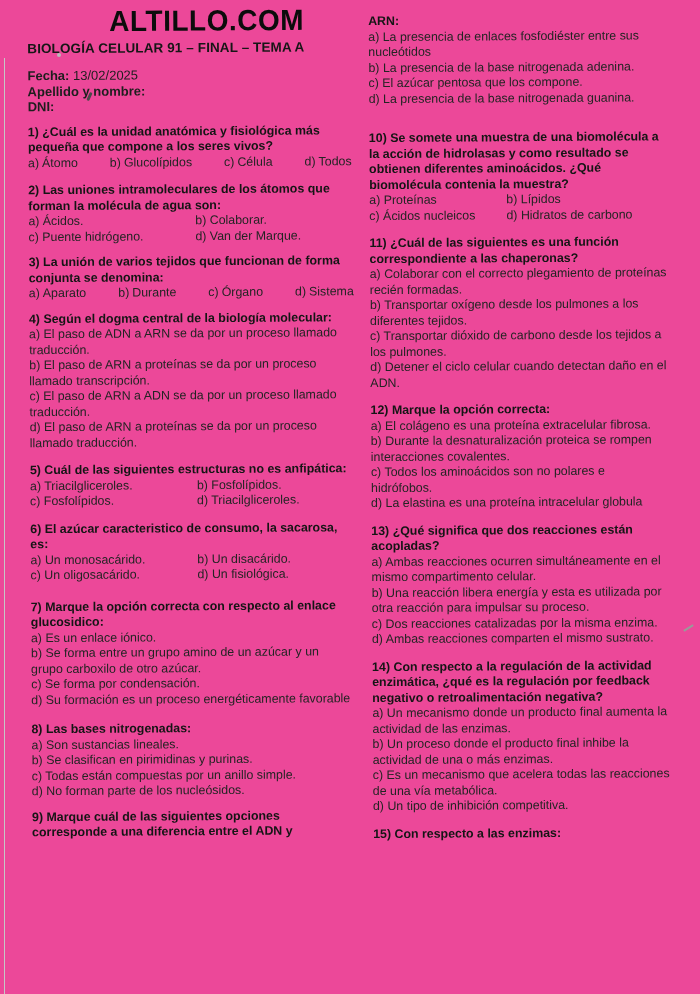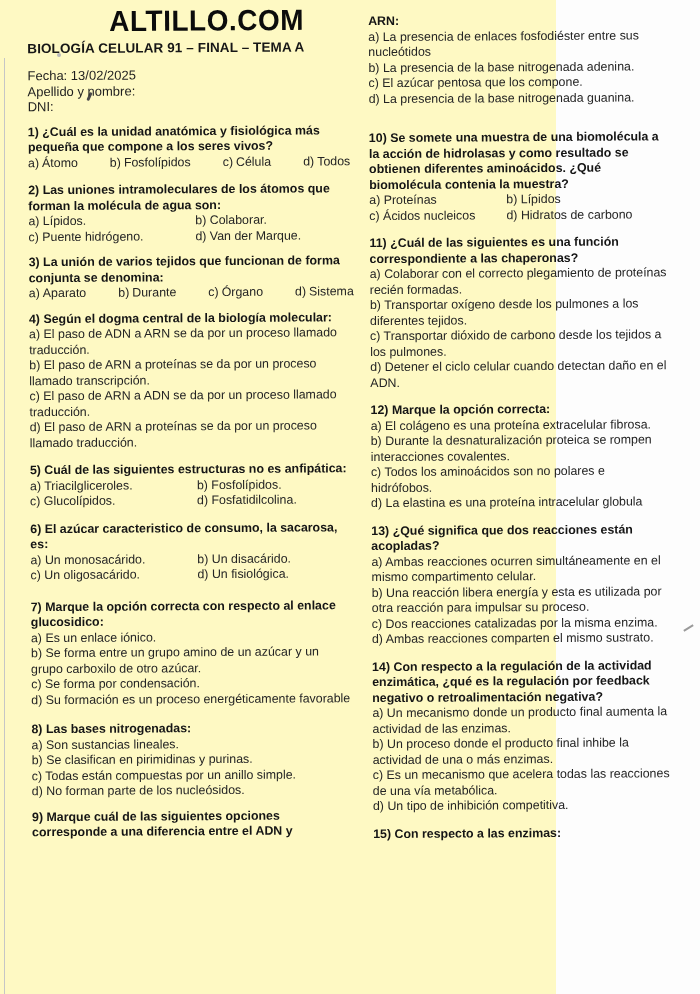--- a/index.html
+++ b/index.html
@@ -2,37 +2,37 @@
 <html><head>
 <meta charset="utf-8">
 <style>
   html,body{margin:0;padding:0;}
   body{
     width:700px;height:994px;overflow:hidden;
     background:#fdfdfd;
     font-family:"Liberation Sans","DejaVu Sans",sans-serif;
     color:#1e1e1e;
   }
-  .page{position:relative;width:556px;height:994px;background:#fef9c3;}
+  .page{position:relative;width:700px;height:994px;background:#ec4899;}
   .edge-line{position:absolute;left:4px;top:58px;bottom:0;width:1px;background:#c6c6c6;}
   .artifact-tick{position:absolute;left:88px;top:92px;width:3px;height:9px;background:#4a4a4a;transform:rotate(24deg);border-radius:2px;}
   .artifact-dash{position:absolute;left:683px;top:627px;width:11px;height:2px;background:#9a9a9a;transform:rotate(-32deg);}
   .artifact-dot{position:absolute;left:57px;top:53px;width:4px;height:4px;background:#b9b9b9;border-radius:50%;}
   .sheet{position:absolute;left:0;top:0;width:700px;height:994px;transform:rotate(-0.35deg);transform-origin:60px 0;}
   .col{position:absolute;top:0;}
   .col-left{left:27px;width:321px;}
   .col-right{left:368px;width:298px;padding-top:16px;}
   .site-title{
     font-size:28px;font-weight:700;letter-spacing:0.5px;
     text-align:center;padding-left:38px;margin-top:6px;color:#0c0c0c;
     transform:scaleY(1.04);
   }
   .doc-title{font-size:13.5px;font-weight:700;margin-top:3px;letter-spacing:0.1px;color:#161616;}
   .meta{margin-top:12px;font-size:13px;line-height:15.5px;}
-  .meta-line .lbl{font-weight:400;}
+  .meta-line .lbl{font-weight:700;}
   .q-block{font-size:12.4px;line-height:15.5px;}
   .q-stem{font-weight:700;color:#151515;}
   .q-opt{color:#242424;}
   .q-grid{display:grid;grid-template-columns:52% 48%;}
   .col-right .q-grid{grid-template-columns:46% 54%;}
   .q-inline span{margin-right:0;}
   .q-inline .opt-label{margin-right:3px;}
   .q-inline .opt-text{margin-right:32px;}
   .q-inline .opt-text:last-child{margin-right:0;}
   
@@ -71,26 +71,26 @@
         <div class="meta-line">
           <span class="lbl">Apellido y nombre:</span>
         </div>
         <div class="meta-line">
           <span class="lbl">DNI:</span>
         </div>
       </div>
       <div id="left-questions">
           <div class="q-block">
             <div class="q-stem">1) ¿Cuál es la unidad anatómica y fisiológica más pequeña que compone a los seres vivos?</div>
-            <div class="q-inline q-opt"><span class="opt-label">a)</span><span class="opt-text">Átomo</span><span class="opt-label">b)</span><span class="opt-text">Fosfolípidos</span><span class="opt-label">c)</span><span class="opt-text">Célula</span><span class="opt-label">d)</span><span class="opt-text">Todos</span></div>
+            <div class="q-inline q-opt"><span class="opt-label">a)</span><span class="opt-text">Átomo</span><span class="opt-label">b)</span><span class="opt-text">Glucolípidos</span><span class="opt-label">c)</span><span class="opt-text">Célula</span><span class="opt-label">d)</span><span class="opt-text">Todos</span></div>
           </div>
           <div class="q-block">
             <div class="q-stem">2) Las uniones intramoleculares de los átomos que forman la molécula de agua son:</div>
             <div class="q-grid">
-              <div class="q-opt">a) Lípidos.</div>
+              <div class="q-opt">a) Ácidos.</div>
               <div class="q-opt">b) Colaborar.</div>
               <div class="q-opt">c) Puente hidrógeno.</div>
               <div class="q-opt">d) Van der Marque.</div>
             </div>
           </div>
           <div class="q-block">
             <div class="q-stem">3) La unión de varios tejidos que funcionan de forma conjunta se denomina:</div>
             <div class="q-inline q-opt"><span class="opt-label">a)</span><span class="opt-text">Aparato</span><span class="opt-label">b)</span><span class="opt-text">Durante</span><span class="opt-label">c)</span><span class="opt-text">Órgano</span><span class="opt-label">d)</span><span class="opt-text">Sistema</span></div>
           </div>
           <div class="q-block">
@@ -98,22 +98,22 @@
             <div class="q-opt">a) El paso de ADN a ARN se da por un proceso llamado traducción.</div>
             <div class="q-opt">b) El paso de ARN a proteínas se da por un proceso llamado transcripción.</div>
             <div class="q-opt">c) El paso de ARN a ADN se da por un proceso llamado traducción.</div>
             <div class="q-opt">d) El paso de ARN a proteínas se da por un proceso llamado traducción.</div>
           </div>
           <div class="q-block">
             <div class="q-stem">5) Cuál de las siguientes estructuras no es anfipática:</div>
             <div class="q-grid">
               <div class="q-opt">a) Triacilgliceroles.</div>
               <div class="q-opt">b) Fosfolípidos.</div>
-              <div class="q-opt">c) Glucolípidos.</div>
-              <div class="q-opt">d) Fosfatidilcolina.</div>
+              <div class="q-opt">c) Fosfolípidos.</div>
+              <div class="q-opt">d) Triacilgliceroles.</div>
             </div>
           </div>
           <div class="q-block">
             <div class="q-stem">6) El azúcar caracteristico de consumo, la sacarosa, es:</div>
             <div class="q-grid">
               <div class="q-opt">a) Un monosacárido.</div>
               <div class="q-opt">b) Un disacárido.</div>
               <div class="q-opt">c) Un oligosacárido.</div>
               <div class="q-opt">d) Un fisiológica.</div>
             </div>

